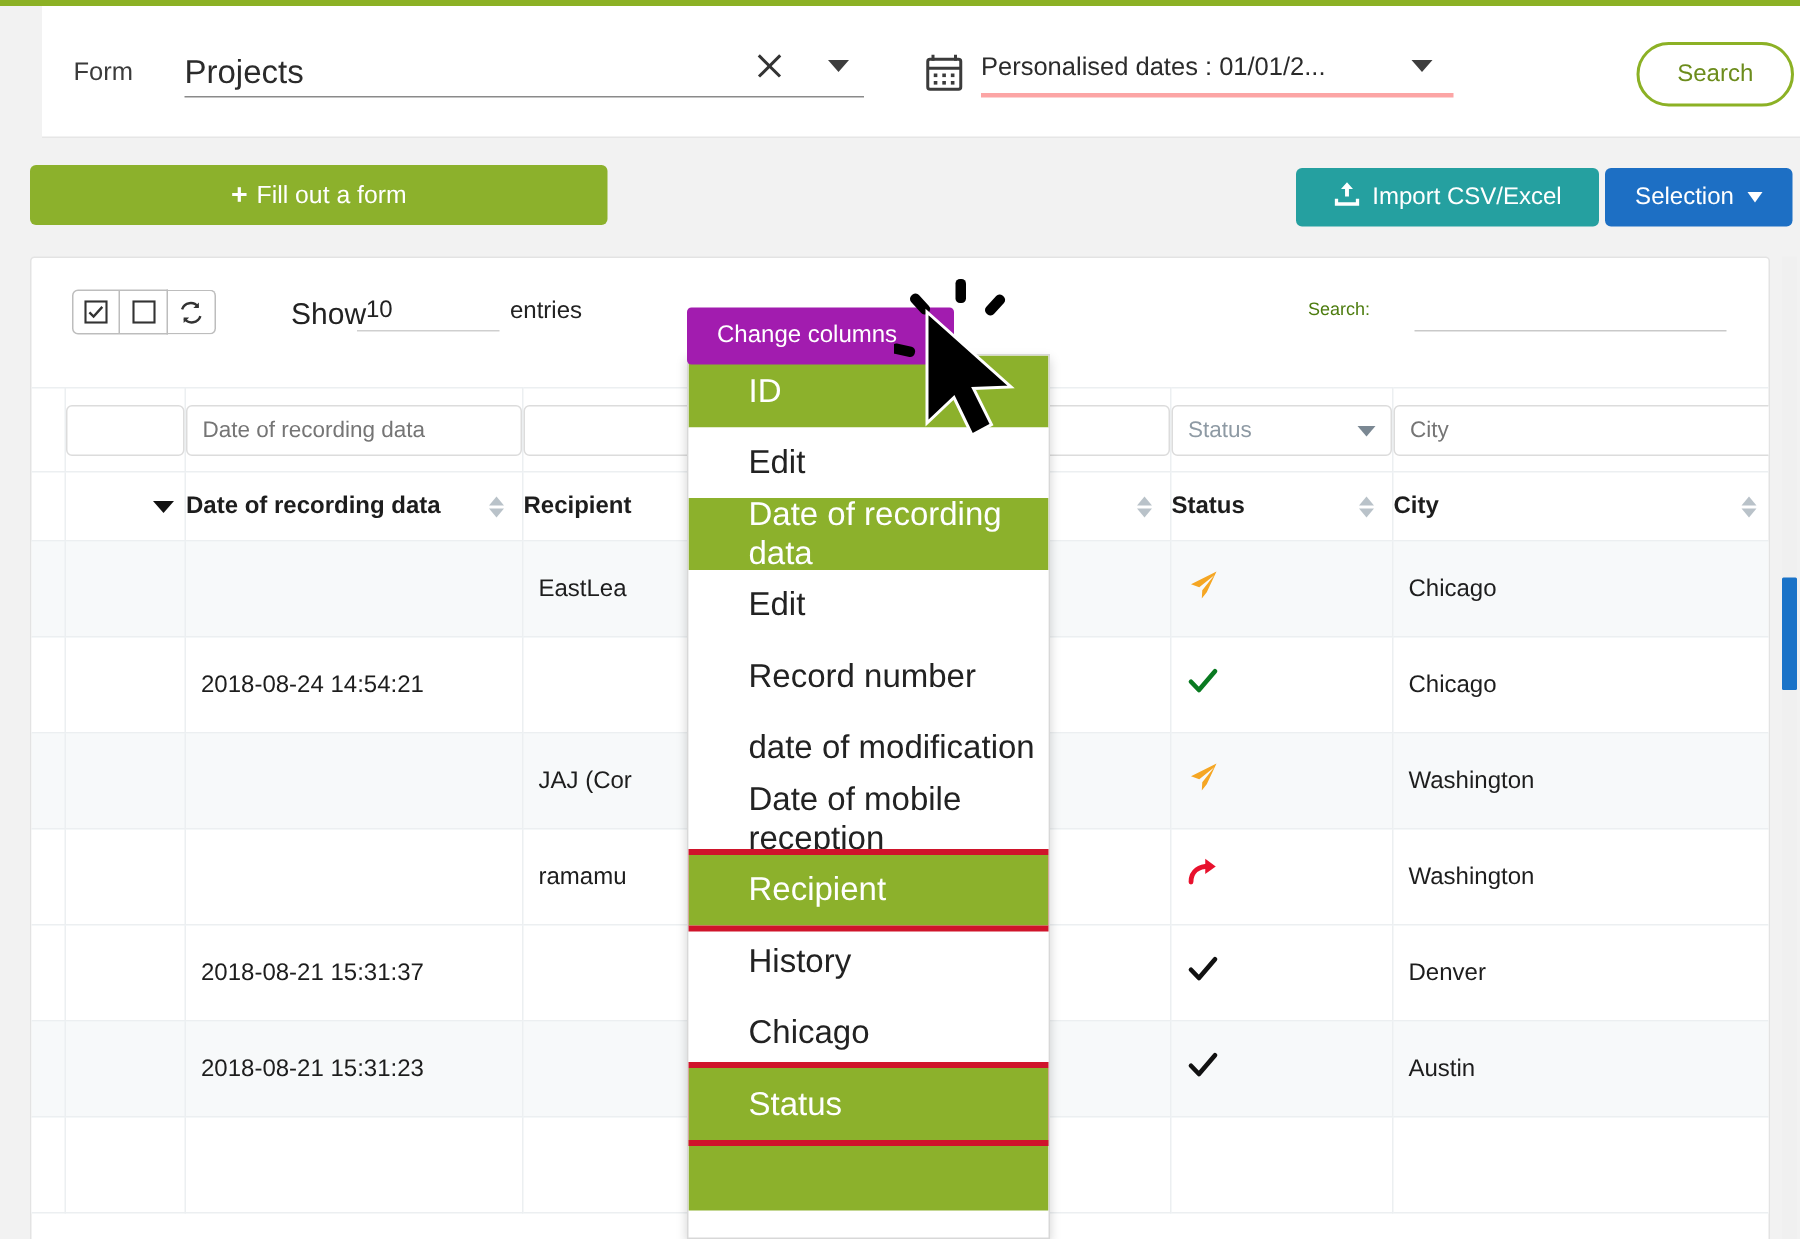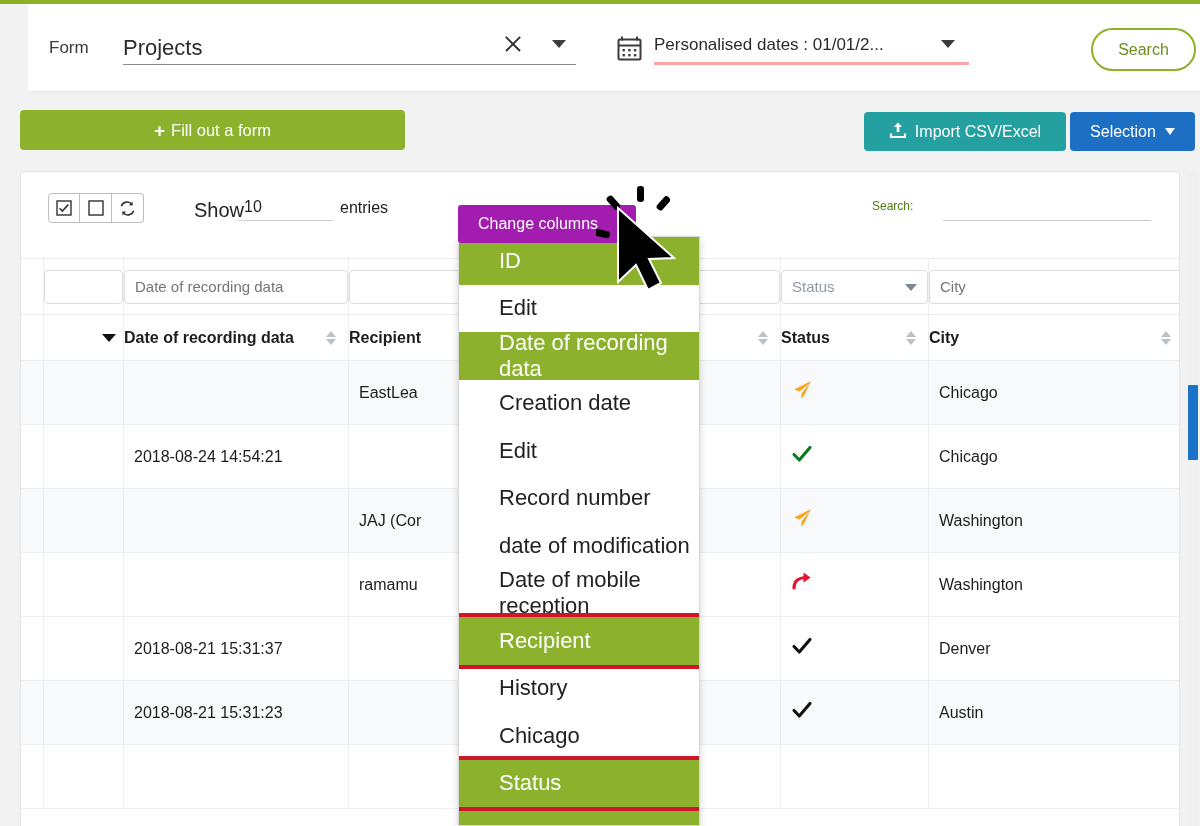--- a/index.html
+++ b/index.html
@@ -502,23 +502,20 @@
     <div class="dd-item sel">
       <span>ID</span>
     </div>
     <div class="dd-item">
       <span>Edit</span>
     </div>
     <div class="dd-item sel">
       <span>Date of recording data</span>
     </div>
     <div class="dd-item">
-      <span>Creation date</span>
-    </div>
-    <div class="dd-item">
       <span>Edit</span>
     </div>
     <div class="dd-item">
       <span>Record number</span>
     </div>
     <div class="dd-item">
       <span>date of modification</span>
     </div>
     <div class="dd-item">
       <span>Date of mobile reception</span>

